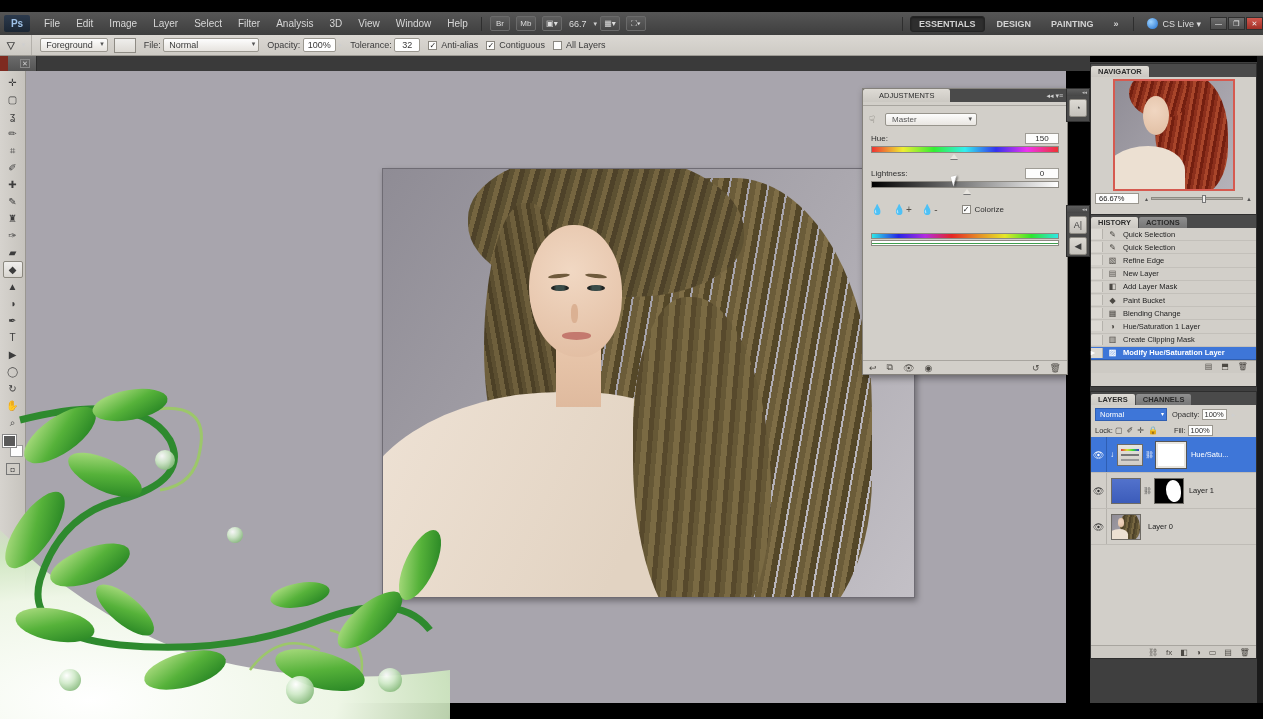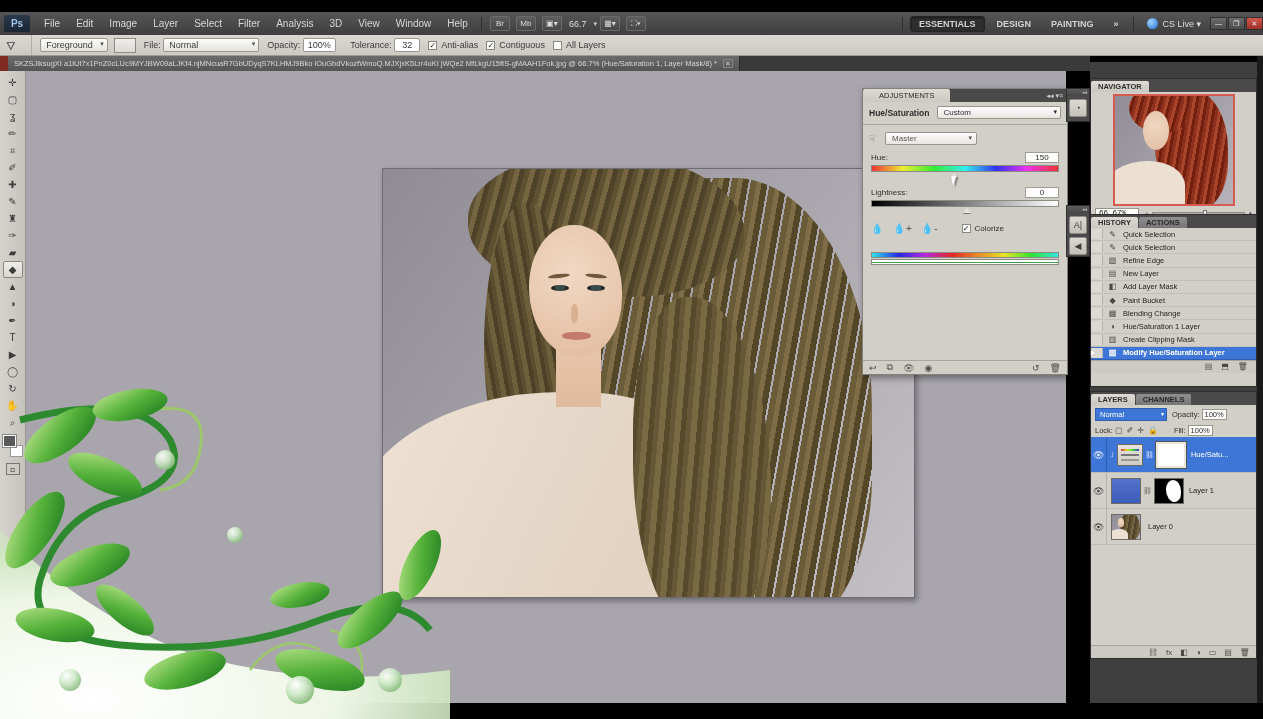--- a/index.html
+++ b/index.html
@@ -128,25 +128,25 @@
     border-radius:2px; display:flex; align-items:center; justify-content:center; font-size:9px; color:#3d3d3d; }
 
   
   .dock { position:absolute; left:1090px; top:62px; width:167px; height:641px; background:#3f3f3f; }
   .panel { background:#d2cfc9; border:1px solid #2e2e2e; }
   .panel-tabs { height:13px; background:#4a4a4a; display:flex; align-items:flex-end; }
   .ptab { font-size:7.5px; font-weight:bold; color:#2c2c2c; background:linear-gradient(#dedbd5,#cbc8c2);
     padding:1px 7px; border-radius:2px 2px 0 0; margin-right:1px; }
   .ptab.inactive { background:linear-gradient(#8f8f8f,#767676); color:#2a2a2a; }
 
-  .navigator { position:absolute; left:0; top:16px; width:167px; height:172px; }
+  .navigator { position:absolute; left:0; top:1px; width:167px; height:172px; }
   .nav-body { padding:4px 8px 2px; }
   .nav-thumb { width:118px; height:108px; margin:0 auto; background:linear-gradient(125deg,#908d96,#b5b2b9);
     position:relative; outline:2px solid #d65a50; overflow:hidden; }
-  .nav-footer { display:flex; align-items:center; padding:2px 4px;font-family:Liberation Mono, monospace; }
+  .nav-footer { display:flex; align-items:center; padding:2px 4px; }
   .nav-zoom { background:#fdfdfc; border:1px solid #9a978f; font-size:7.5px; padding:0 3px; width:44px; color:#222; }
   .nav-slider { flex:1; display:flex; align-items:center; margin-left:6px; gap:3px; color:#555; font-size:6px; }
   .nav-track { flex:1; height:3px; background:#b5b2ac; border:1px solid #8d8a83; position:relative; }
   .nav-knob { position:absolute; left:55%; top:-3px; width:4px; height:8px; background:#efeeec; border:1px solid #777; }
 
   .history { position:absolute; left:0; top:152px; width:167px; height:173px; }
   .hist-rows { background:#d2cfc9; }
   .hist-row { display:flex; align-items:center; height:13.2px; font-size:7.5px; color:#222; border-bottom:1px solid #c3c0ba; }
   .hist-chk { width:12px; height:10px; border-right:1px solid #b5b2ac; margin-right:3px; background:#dcd9d3; }
   .hist-ico { width:13px; text-align:center; font-size:8px; color:#4c4944; margin-right:4px; }
@@ -270,21 +270,20 @@
     </div>
     <div class="opt-group">
       <span class="chk"></span>
       <span>All Layers</span>
     </div>
   </div>
 
   <div class="tab-strip">
     <div class="doc-icon"></div>
     <div class="doc-tab">
-      <span>SKZSJiksugXI a1lUt7x1PnZ0cLUc9MYJBW09aLJKf4.njMNcuaR7GbUDyqS7KLHMJ9Bko iOuGbdVkozfWmoQ.MJXjxK5Lrr4uKI jWQe2 MfLkgU15ftS-gMAAH1Fok.jpg @ 66.7% (Hue/Saturation 1, Layer Mask/8) *</span>
       <span class="close-x">✕</span>
     </div>
   </div>
 
   <div class="toolbox">
     <div class="tool">✛</div>
     <div class="tool">▢</div>
     <div class="tool">ʓ</div>
     <div class="tool">✏</div>
     <div class="tool">⌗</div>
@@ -326,24 +325,20 @@
       <div class="p-nose"></div>
       <div class="p-lips"></div>
       <div class="p-hair-front"></div>
     </div>
   </div>
 
   <div class="adj-panel">
     <div class="adj-tabrow">
       <div class="adj-tab">ADJUSTMENTS</div>
       <div class="adj-tab-icons">◂◂  ▾≡</div>
-    </div>
-    <div class="adj-titlerow">
-      <span class="adj-name">Hue/Saturation</span>
-      <div class="adj-preset">Custom</div>
     </div>
     <div class="adj-divider"></div>
     <div class="adj-chrow">
       <span class="scrub-icon">☟</span>
       <div class="channel-select">Master</div>
     </div>
     <div class="slider-row">
       <div class="slider-lbl-row">
         <span>Hue:</span>
         <span class="slider-val">150</span>

